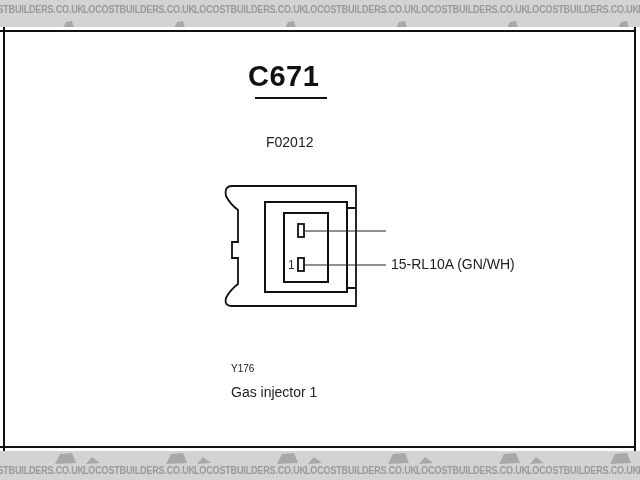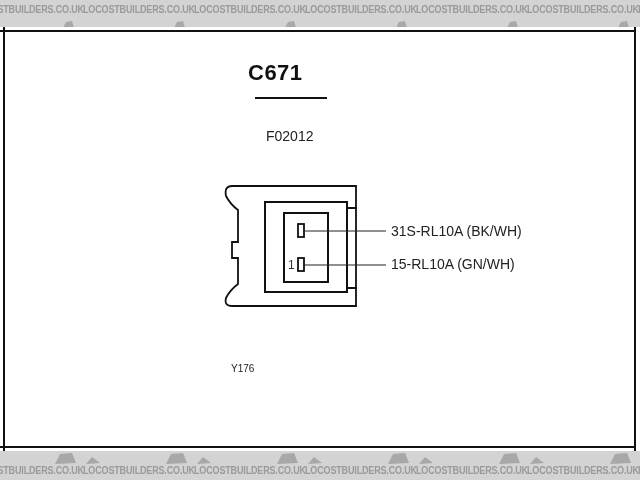--- a/index.html
+++ b/index.html
@@ -39,27 +39,27 @@
       position: absolute; left: 0; top: 27px; width: 640px; height: 424px;
       background: #ffffff;
     }
     .frame-top { position: absolute; left: 0; top: 30px; width: 636px; height: 2px; background: #111; }
     .frame-bottom { position: absolute; left: 0; top: 446px; width: 636px; height: 2px; background: #111; }
     .frame-left { position: absolute; left: 3px; top: 27px; width: 2px; height: 424px; background: #111; }
     .frame-right { position: absolute; left: 634px; top: 27px; width: 2px; height: 424px; background: #111; }
 
     .title {
       position: absolute; left: 248px; top: 60px;
-      font-size: 22px; font-weight: bold; color: #111; letter-spacing: 0.5px;
+      font-size: 29px; font-weight: bold; color: #111; letter-spacing: 0.5px;
     }
     .title-underline {
       position: absolute; left: 255px; top: 97px; width: 72px; height: 2px; background: #111;
     }
     .ref-code {
-      position: absolute; left: 266px; top: 128px;
+      position: absolute; left: 266px; top: 134px;
       font-size: 14px; color: #222;
     }
     .pin-label {
       position: absolute; font-size: 14px; color: #222; white-space: nowrap;
     }
     .pin-label.p1 { left: 391px; top: 223px; }
     .pin-label.p2 { left: 391px; top: 256px; text-align: right; }
     .pin-number {
       position: absolute; left: 288px; top: 258px; font-size: 12px; color: #333;
     }
@@ -147,24 +147,24 @@
 
     <rect x="298" y="224" width="6" height="13" fill="#fff" stroke="#111" stroke-width="1.8"></rect>
 
     <rect x="298" y="258" width="6" height="13" fill="#fff" stroke="#111" stroke-width="1.8"></rect>
 
     <line x1="304" y1="231" x2="386" y2="231" stroke="#222" stroke-width="1.2"></line>
     <line x1="304" y1="265" x2="386" y2="265" stroke="#222" stroke-width="1.2"></line>
   </svg>
 
   <div class="pin-number">1</div>
-  <div class="pin-label p1">31S-RL10A (BK/WH)</div>
   <div class="pin-label p2">15-RL10A (GN/WH)</div>
 
   <div class="component-id">Y176</div>
+  <div class="component-name">Gas injector 1</div>
 
   <div class="watermark-band bottom">
     <div class="car-row">
       <div class="car">
           <svg width="111" height="14">
             <path d="M55 13 L60 3 L72 2 L76 12 Z M86 13 L92 6 L100 12 Z" fill="#a8a8a8"></path>
           </svg>
         </div>
       <div class="car">
           <svg width="111" height="14">

